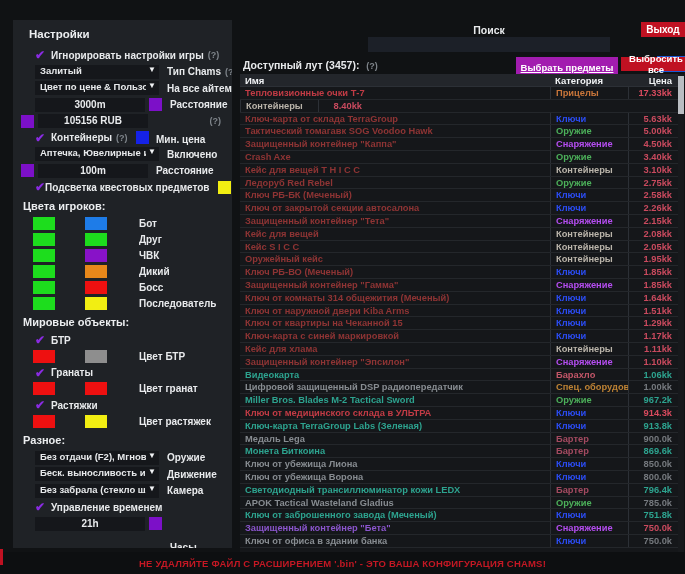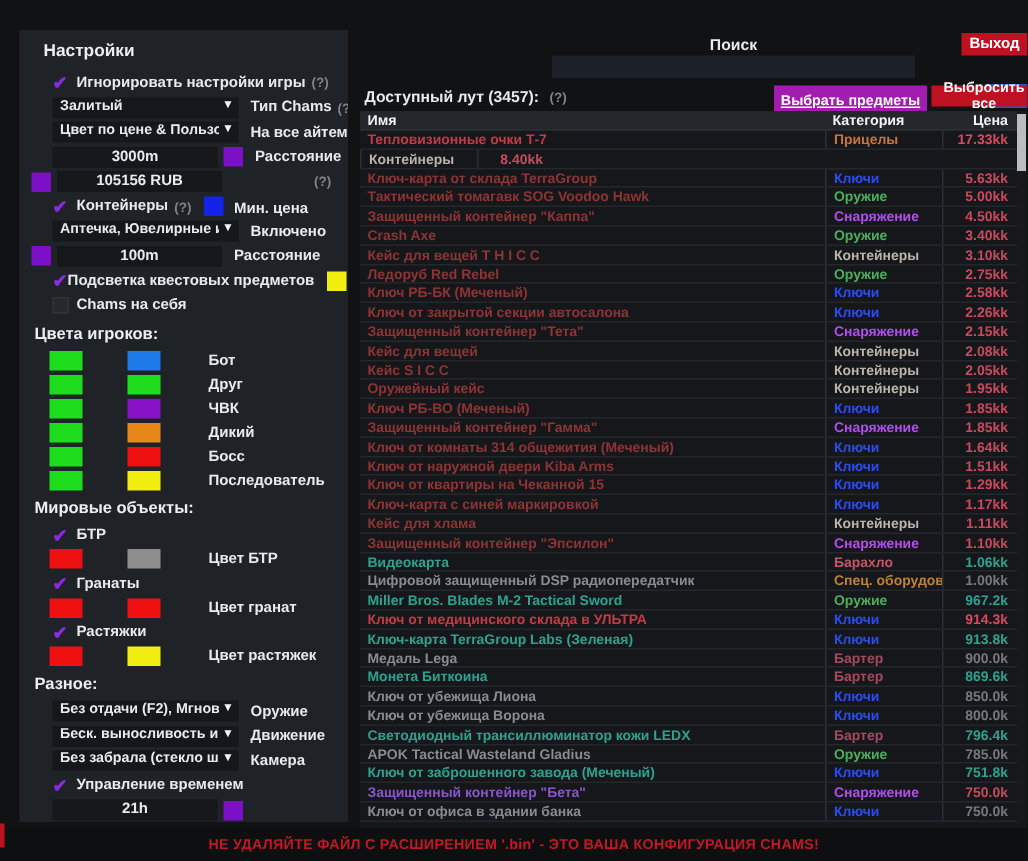--- a/index.html
+++ b/index.html
@@ -111,24 +111,20 @@
       <div class="srow noindent">
         <span class="sw before" style="background: rgb(124, 16, 200);"></span>
         <div class="inputbox">100m</div>
         <span class="lbl" style="margin-left: 4px;">Расстояние</span>
       </div>
       <div class="srow">
         <span class="chk">✔</span>
         <span class="lbl">Подсветка квестовых предметов</span>
         <span class="sw after" style="background: rgb(242, 238, 18);"></span>
       </div>
-      <div class="srow">
-        <span class="boxu"></span>
-        <span class="lbl">Chams на себя</span>
-      </div>
       <div class="sec-header">Цвета игроков:</div>
       <div class="srow dualrow">
         <span class="dsw" style="background: rgb(29, 221, 29);"></span>
         <span class="dsw second" style="background: rgb(30, 124, 232);"></span>
         <span class="lbl">Бот</span>
       </div>
       <div class="srow dualrow">
         <span class="dsw" style="background: rgb(29, 221, 29);"></span>
         <span class="dsw second" style="background: rgb(29, 221, 29);"></span>
         <span class="lbl">Друг</span>

